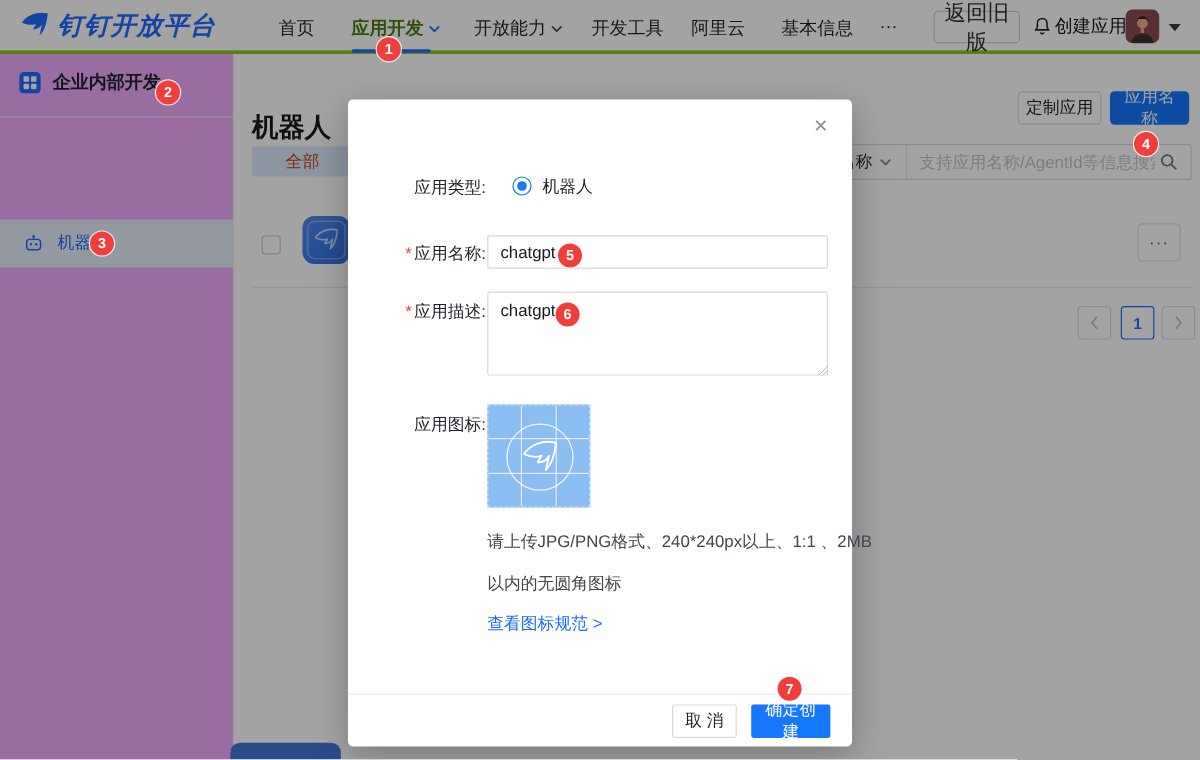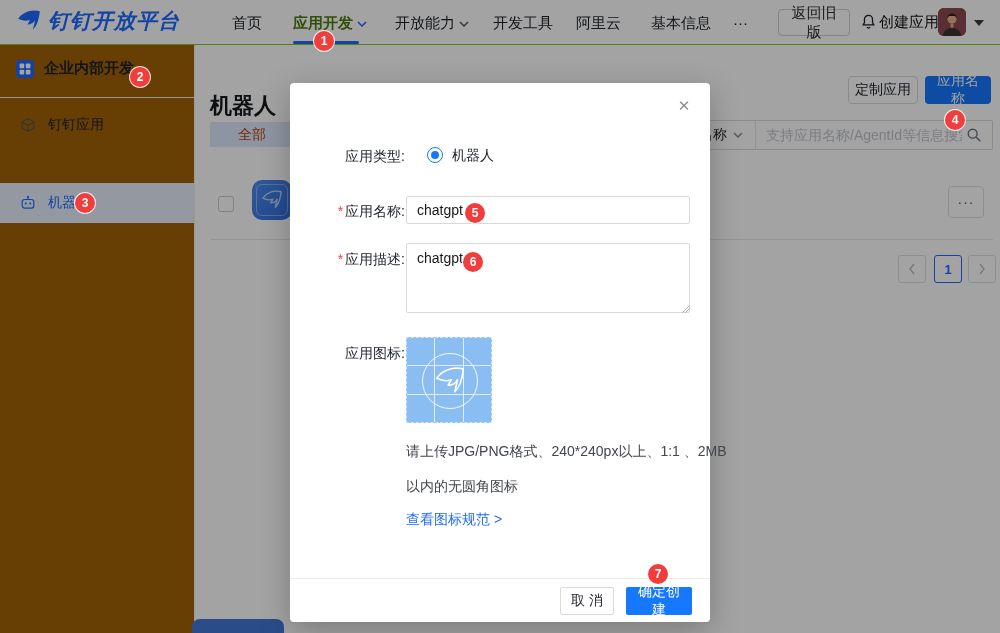--- a/index.html
+++ b/index.html
@@ -1,33 +1,33 @@
 <!DOCTYPE html>
 <html><head>
 <meta charset="utf-8">
 <style>
   html,body{margin:0;padding:0;background:#e9e9e9;}
   #app{position:relative;width:1000px;height:633px;overflow:hidden;background:#fff;
        font-family:"Liberation Sans","DejaVu Sans",sans-serif;color:#1d2129;}
   
-  .topnav{position:absolute;left:0;top:0;width:1000px;height:45px;background:#fff;border-bottom:1px solid #84cc16;box-sizing:border-box;}
+  .topnav{position:absolute;left:0;top:0;width:1000px;height:45px;background:#fff;border-bottom:3px solid #84cc16;box-sizing:border-box;}
   .brand{position:absolute;left:16px;top:7px;display:flex;align-items:center;gap:6px;color:#1f6bff;}
   .brand-name{font-size:21px;font-weight:800;font-style:italic;letter-spacing:1px;white-space:nowrap;}
   .nav-item{position:absolute;top:14px;font-size:15px;color:#1d2129;white-space:nowrap;display:flex;align-items:center;gap:4px;cursor:pointer;text-align:right;}
   .nav-item.active{color:#4d7c0f;font-weight:600;}
   .nav-underline{position:absolute;left:293px;top:41px;width:66px;height:3px;background:#1f6bff;border-radius:2px;}
   .chev{width:10px;height:6px;}
   .back-btn{position:absolute;left:778px;top:9px;width:72px;height:27px;border:1px solid #cfcfcf;border-radius:4px;
-            background:#fff;font-size:15px;color:#333;display:flex;align-items:center;justify-content:center;}
+            background:#fff;font-size:18px;color:#333;display:flex;align-items:center;justify-content:center;}
   .bell{position:absolute;left:860px;top:13px;width:17px;height:17px;}
   .org-name{position:absolute;left:879px;top:13px;font-size:15px;font-weight:500;color:#111;}
   .avatar{position:absolute;left:938px;top:8px;width:28px;height:28px;border-radius:6px;background:#8c4a50;overflow:hidden;}
   .avatar-caret{position:absolute;left:974px;top:20px;width:0;height:0;border-left:5px solid transparent;border-right:5px solid transparent;border-top:6px solid #3a3a3a;}
   
-  .sidebar{position:absolute;left:0;top:45px;width:195px;height:588px;background:#a16207;border-right:1px solid #efefef;box-sizing:border-box;}
+  .sidebar{position:absolute;left:0;top:45px;width:195px;height:588px;background:#f0abfc;border-right:1px solid #efefef;box-sizing:border-box;}
   .sb-header{position:absolute;left:16px;top:14px;display:flex;align-items:center;gap:10px;}
   .sb-header-label{font-size:15px;font-weight:700;color:#1d2129;}
   .sb-divider{position:absolute;left:0;top:52px;width:100%;height:1px;background:#ececec;}
   .sb-item{position:absolute;left:0;width:100%;height:40px;display:flex;align-items:center;gap:12px;padding-left:20px;box-sizing:border-box;font-size:14px;color:#1d2129;cursor:pointer;}
   .sb-item.i0{top:60px}.sb-item.i1{top:100px}
   .sb-item.i2{top:138px;background:#e8f0fc;color:#1f6bff;font-weight:500;}
   
   .page-title{position:absolute;left:210px;top:76px;font-size:22px;font-weight:700;color:#16181c;}
   .btn-custom{position:absolute;left:848px;top:76px;width:70px;height:28px;border:1px solid #d9d9d9;border-radius:4px;background:#fff;
               font-size:14px;color:#1d2129;display:flex;align-items:center;justify-content:center;}
@@ -153,27 +153,20 @@
       <svg width="18" height="18" viewBox="0 0 18 18">
         <rect width="18" height="18" rx="4" fill="#1f6bff"></rect>
         <rect x="3.6" y="3.6" width="4.6" height="4.6" rx="1" fill="#fff"></rect>
         <rect x="9.8" y="3.6" width="4.6" height="4.6" rx="1" fill="#fff"></rect>
         <rect x="3.6" y="9.8" width="4.6" height="4.6" rx="1" fill="#fff"></rect>
         <rect x="9.8" y="9.8" width="4.6" height="4.6" rx="1" fill="#fff"></rect>
       </svg>
       <span class="sb-header-label">企业内部开发</span>
     </div>
     <div class="sb-divider"></div>
-    <div class="sb-item i0">
-      <svg width="16" height="16" viewBox="0 0 16 16">
-        <polygon points="8,1.5 14,5 14,11 8,14.5 2,11 2,5" fill="none" stroke="#555" stroke-width="1.2" stroke-linejoin="round"></polygon>
-        <path d="M2 5 L8 8.5 L14 5 M8 8.5 V14.5" fill="none" stroke="#555" stroke-width="1.2"></path>
-      </svg>
-      <span>钉钉应用</span>
-    </div>
     <div class="sb-item i2">
       <svg width="16" height="16" viewBox="0 0 16 16">
         <line x1="8" y1="2" x2="8" y2="4.5" stroke="#1f6bff" stroke-width="1.2"></line>
         <circle cx="8" cy="1.8" r="1" fill="#1f6bff"></circle>
         <rect x="2.2" y="4.5" width="11.6" height="8.6" rx="2.4" fill="none" stroke="#1f6bff" stroke-width="1.2"></rect>
         <circle cx="5.8" cy="8.6" r="1" fill="#1f6bff"></circle>
         <circle cx="10.2" cy="8.6" r="1" fill="#1f6bff"></circle>
       </svg>
       <span>机器人</span>
     </div>

